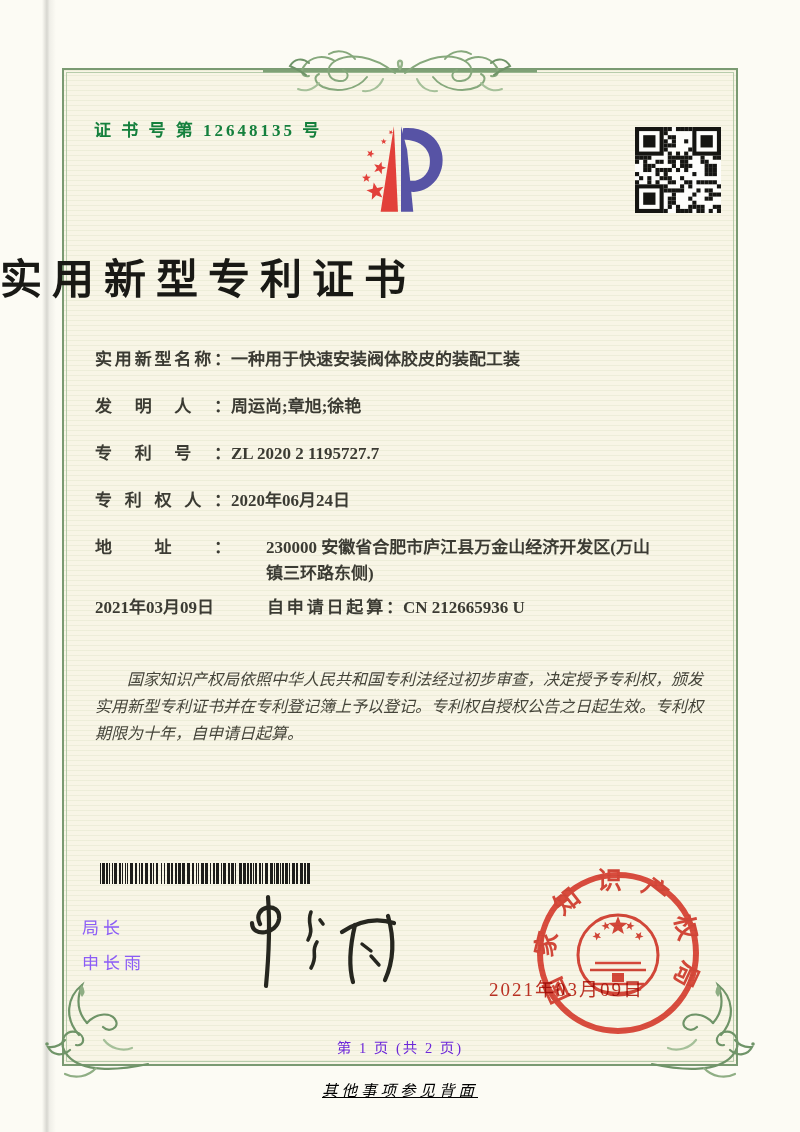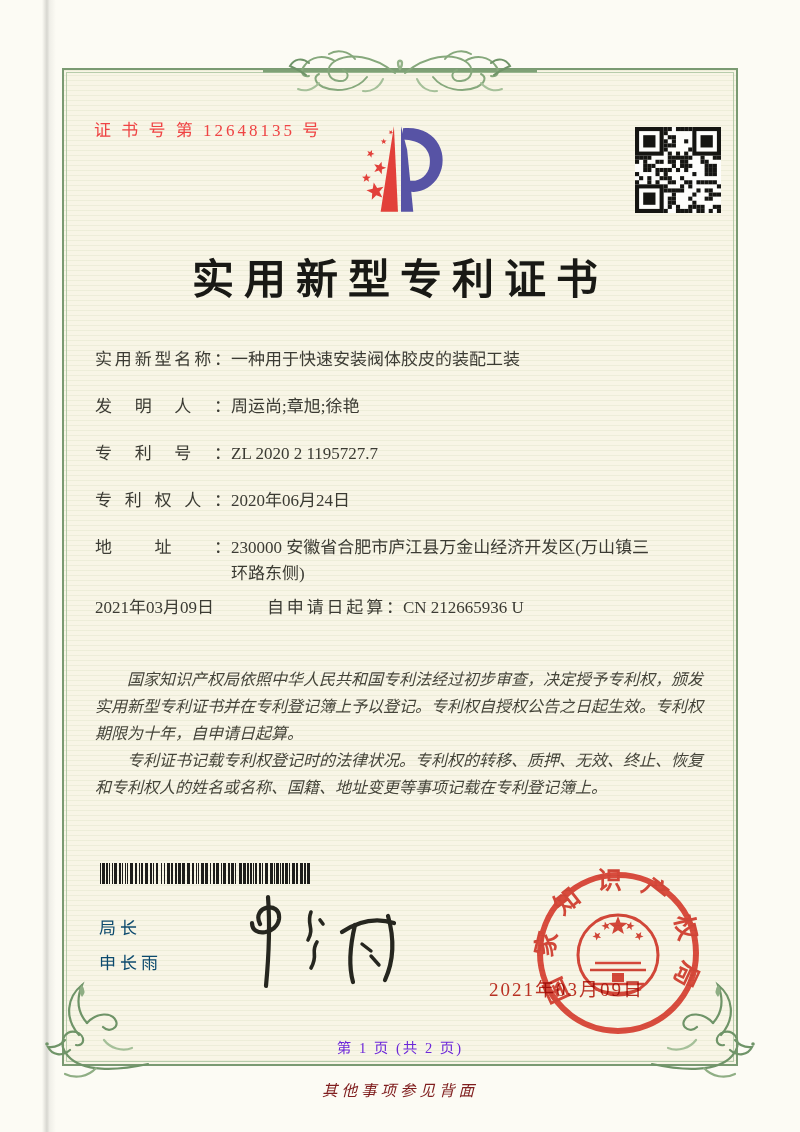--- a/index.html
+++ b/index.html
@@ -14,56 +14,56 @@
     pointer-events:none;
   }
   .frame{
     position:absolute;left:62px;top:68px;width:672px;height:994px;
     border:2px solid #7a9a72;
     background-color:#f8f5e6;
     background-image:repeating-linear-gradient(180deg,rgba(163,185,128,.13) 0 1px,rgba(0,0,0,0) 1px 5px);
   }
   .frame-inner{position:absolute;inset:2px;border:1px solid #b7ccab;}
   .deco{position:absolute;pointer-events:none;}
-  .cert-no{position:absolute;left:94px;top:116px;font-size:17px;letter-spacing:3px;color:#ef4444;}
+  .cert-no{position:absolute;left:94px;top:116px;font-size:17px;letter-spacing:3px;color:#15803d;font-weight:bold;}
   .logo{position:absolute;left:344px;top:119px;width:112px;height:102px;}
   .qr{position:absolute;left:635px;top:127px;width:86px;height:86px;}
   .title{
-    position:absolute;left:0;right:0;top:245px;text-align:center;
+    position:absolute;left:0;right:0;top:245px;
     font-size:42px;font-weight:700;letter-spacing:10px;color:#191915;
   }
-  .fields{position:absolute;left:95px;top:347px;width:562px;font-size:17px;}
+  .fields{position:absolute;left:95px;top:347px;width:562px;font-size:17px;font-weight:bold;}
   .frow{display:flex;margin-bottom:21px;line-height:26px;}
-  .frow.addr{margin-bottom:8px;}
+  .frow.addr{margin-bottom:8px;gap:35px;}
   .flabel{
     flex:0 0 136px;width:136px;text-align:justify;text-align-last:justify;
     color:#3b3b33;white-space:nowrap;
   }
   .fvalue{flex:1;color:#3b3b33;}
   .fvalue.dateval{flex:0 0 172px;}
   .paras{
     position:absolute;left:95px;top:666px;width:614px;
     font-size:16px;line-height:27px;color:#45453a;font-style:italic;
   }
   .paras p{margin:0;text-indent:2em;}
   .barcode{position:absolute;left:100px;top:863px;width:212px;height:21px;}
-  .signer{position:absolute;left:99px;font-size:17px;letter-spacing:4px;color:#0c4a6e;}
+  .signer{position:absolute;left:82px;font-size:17px;letter-spacing:4px;color:#8b5cf6;}
   .signer.t1{top:914px;}
   .signer.t2{top:949px;}
   .signature{position:absolute;left:222px;top:892px;width:205px;height:102px;}
   .seal{position:absolute;left:533px;top:868px;width:170px;height:170px;opacity:.92;mix-blend-mode:multiply;}
   .seal-date{
     position:absolute;left:489px;top:974px;width:170px;
     font-size:19px;letter-spacing:2px;color:#c23428;z-index:5;
     mix-blend-mode:multiply;
   }
   .pagenum{position:absolute;left:0;right:0;top:1036px;text-align:center;font-size:14.5px;letter-spacing:2px;color:#6d28d9;}
   .footer-note{
     position:absolute;left:0;right:0;top:1078px;text-align:center;
-    font-size:15.5px;letter-spacing:4px;color:#7f1d1d;font-style:italic;
+    font-size:15.5px;letter-spacing:4px;color:#000000;font-style:italic;text-decoration:underline;
   }
 </style>
 </head>
 <body>
 
 <div class="scan">
 
   <div class="spine-shadow"></div>
 
   <div class="frame">
@@ -286,21 +286,20 @@
     </div>
     <div class="frow">
       <span class="fvalue dateval">2021年03月09日</span>
       <span class="flabel">自申请日起算：</span>
       <span class="fvalue">CN 212665936 U</span>
     </div>
   </div>
 
   <div class="paras">
     <p>国家知识产权局依照中华人民共和国专利法经过初步审查，决定授予专利权，颁发实用新型专利证书并在专利登记簿上予以登记。专利权自授权公告之日起生效。专利权期限为十年，自申请日起算。</p>
-    <p>专利证书记载专利权登记时的法律状况。专利权的转移、质押、无效、终止、恢复和专利权人的姓名或名称、国籍、地址变更等事项记载在专利登记簿上。</p>
   </div>
 
   <svg class="barcode" id="bcsvg" viewBox="0 0 212 21" preserveAspectRatio="none">
       <rect x="0" y="0" width="1" height="21" fill="#1d1d1a"></rect>
       <rect x="2" y="0" width="3" height="21" fill="#1d1d1a"></rect>
       <rect x="6" y="0" width="2" height="21" fill="#1d1d1a"></rect>
       <rect x="9" y="0" width="1" height="21" fill="#1d1d1a"></rect>
       <rect x="12" y="0" width="1" height="21" fill="#1d1d1a"></rect>
       <rect x="14" y="0" width="3" height="21" fill="#1d1d1a"></rect>
       <rect x="19" y="0" width="2" height="21" fill="#1d1d1a"></rect>

